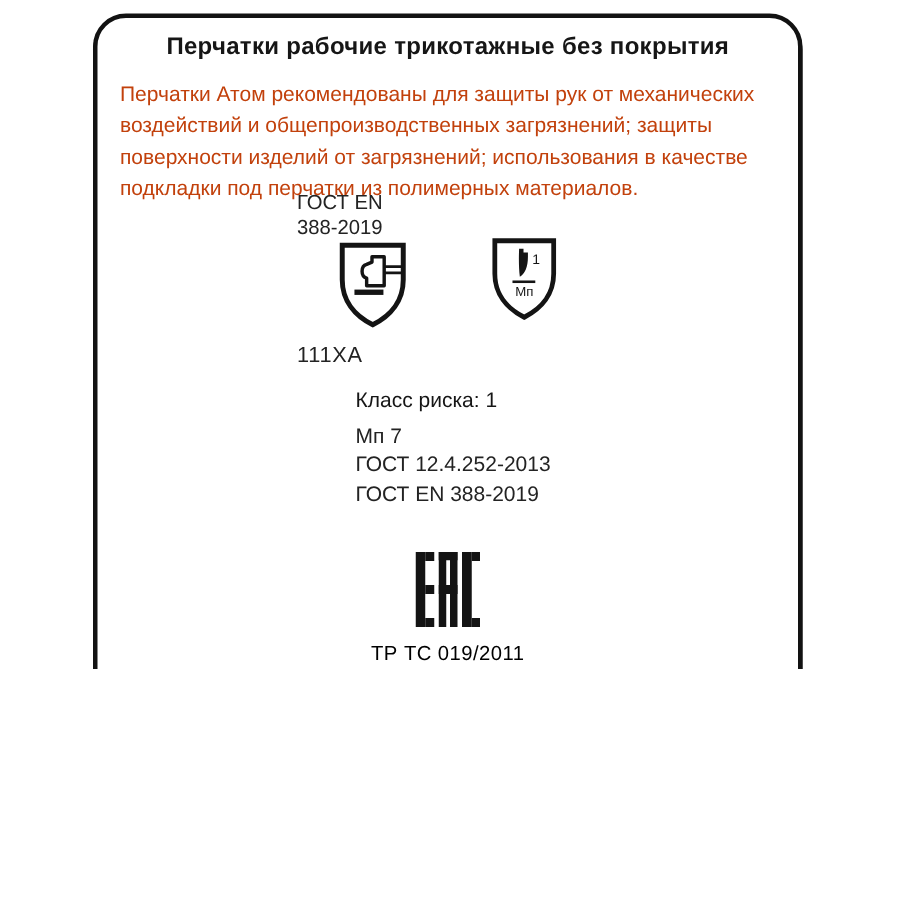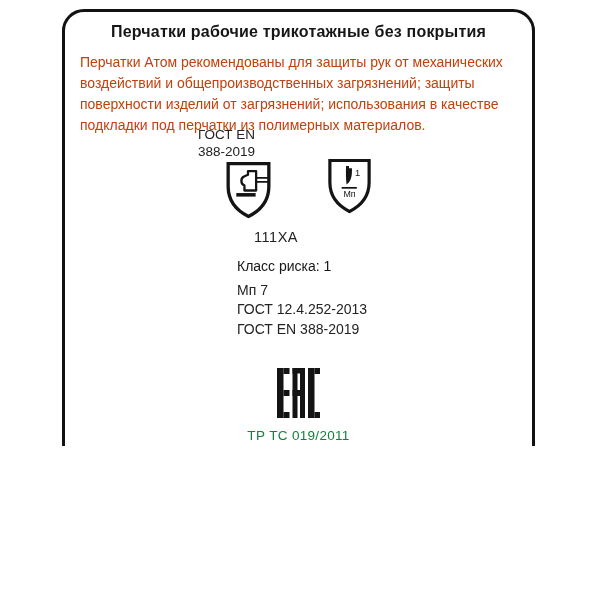--- a/index.html
+++ b/index.html
@@ -22,30 +22,30 @@
     left:80px;top:52px;width:445px;
     font-size:14px;line-height:21px;white-space:pre-line;color:#c2410c;
   }
   .gost-caption{
     left:198px;top:126px;width:100px;
     font-size:13.5px;line-height:17px;white-space:pre-line;color:#232323;
   }
   .shield1{left:222px;top:160px;}
   .shield2{left:324px;top:157px;}
   .perf-code{
-    left:198px;top:229px;width:100px;text-align:right;
+    left:198px;top:229px;width:100px;text-align:left;
     font-size:14.5px;letter-spacing:.5px;color:#232323;
   }
   .risk{left:237px;top:257px;font-size:14px;line-height:19.5px;color:#232323;}
   .risk .heading{font-weight:normal;color:#161616;margin:0 0 4px 0;}
   .risk .line{margin:0;}
   .eac{left:277px;top:368px;}
   .regulation{
     left:62px;top:428px;width:473px;text-align:center;
-    font-size:13.5px;color:#15803d;letter-spacing:.3px;
+    font-size:13.5px;color:#000000;letter-spacing:.3px;
   }
   .footer-note{
     left:80px;top:458px;width:445px;
     font-size:14px;line-height:20.5px;white-space:pre-line;color:#232323;
   }
   svg text{font-family:"Liberation Sans",sans-serif;}
 </style>
 </head>
 <body>
 

